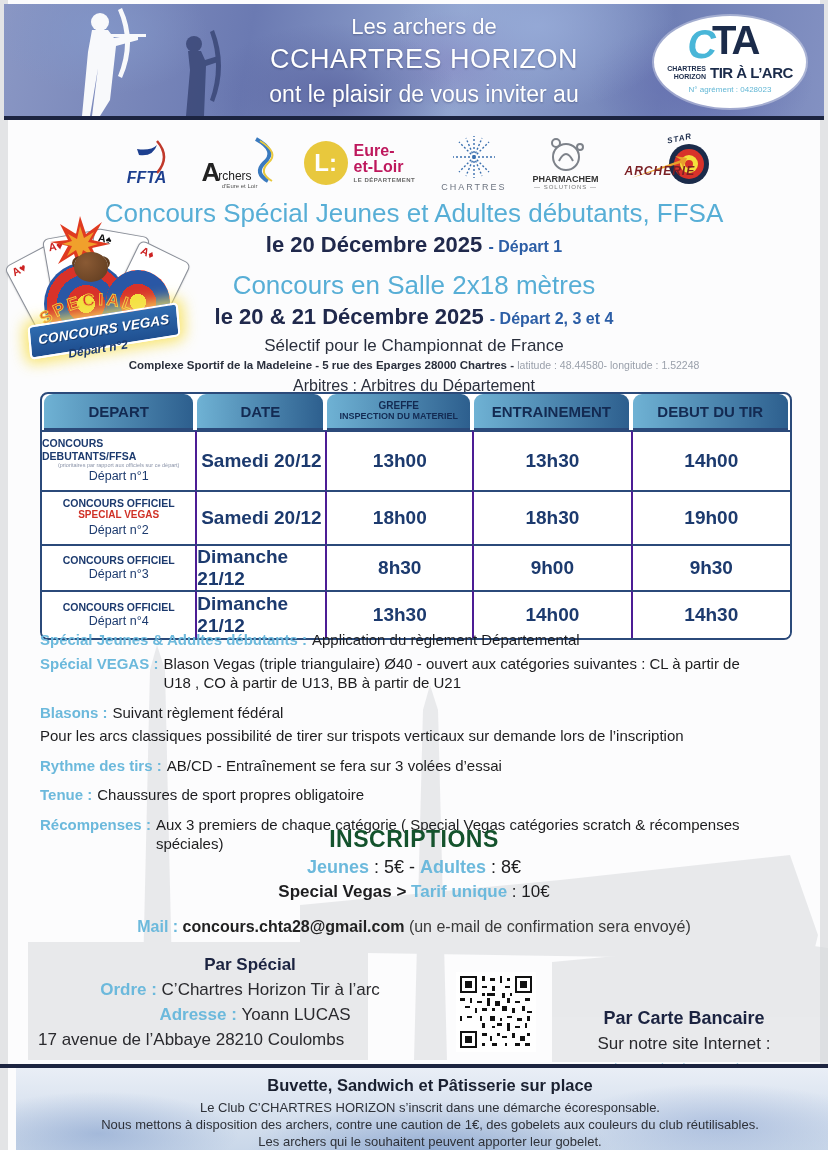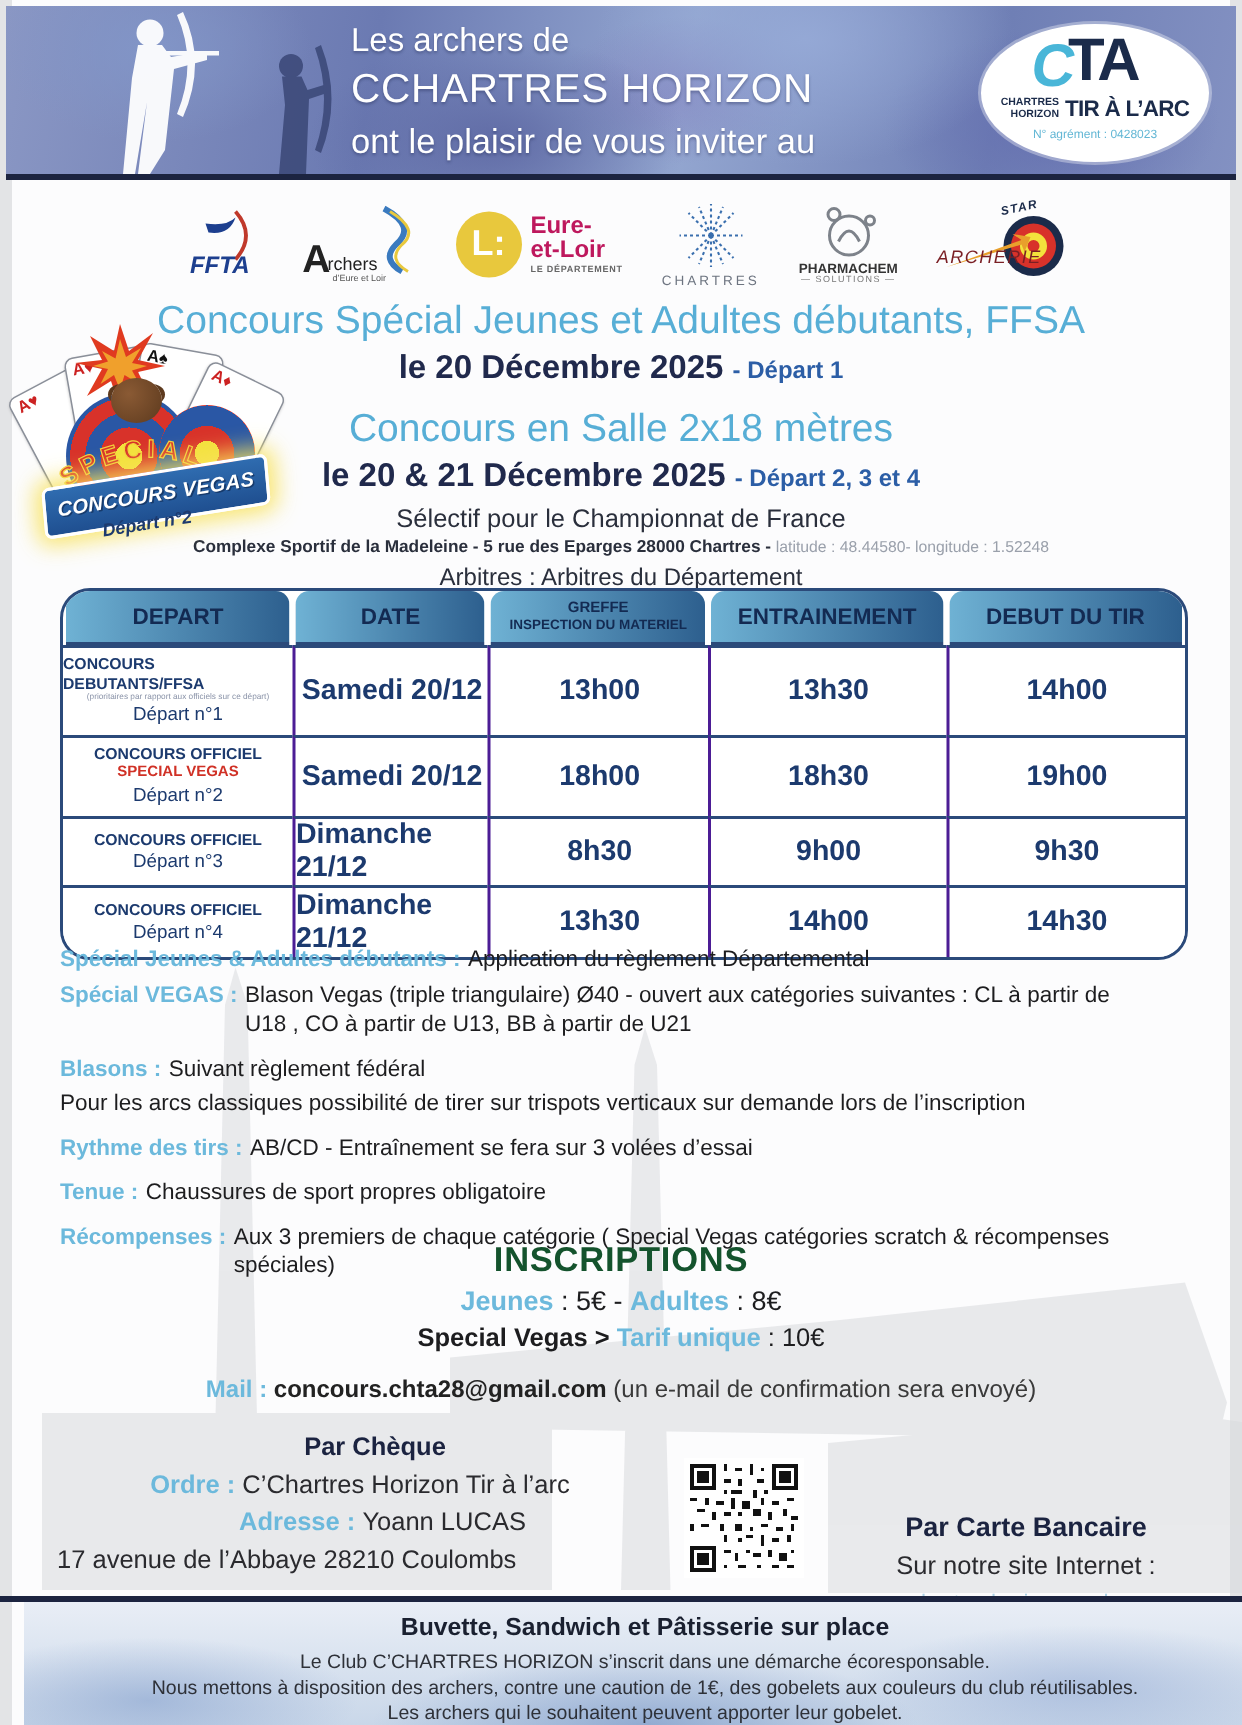--- a/index.html
+++ b/index.html
@@ -16,21 +16,21 @@
     position:absolute;left:4px;right:4px;top:4px;height:112px;
     background:
       radial-gradient(ellipse 150px 90px at 12% 25%, rgba(130,150,200,.9), transparent 70%),
       radial-gradient(ellipse 180px 100px at 40% 80%, rgba(90,100,160,.8), transparent 70%),
       radial-gradient(ellipse 200px 120px at 65% 20%, rgba(150,170,215,.9), transparent 70%),
       radial-gradient(ellipse 160px 90px at 85% 70%, rgba(100,110,175,.85), transparent 70%),
       radial-gradient(ellipse 120px 70px at 55% 50%, rgba(125,120,185,.6), transparent 70%),
       linear-gradient(100deg,#8a97c4,#6b7ab2 30%,#93a6d0 55%,#6f7fb5 80%,#8391c2);
     border-bottom:4px solid #1c2440;
   }
-  .banner-text{position:absolute;left:230px;top:8px;width:380px;text-align:left;color:#ffffff;text-shadow:0 1px 2px rgba(30,40,80,.4);}
+  .banner-text{position:absolute;left:230px;top:8px;width:380px;text-align:center;color:#ffffff;text-shadow:0 1px 2px rgba(30,40,80,.4);}
   .banner-l1{font-size:22px;margin-top:2px;}
   .banner-l2{font-size:27px;letter-spacing:.5px;margin-top:4px;}
   .banner-l3{font-size:23px;margin-top:6px;}
 
   .cta-logo{
     position:absolute;right:18px;top:12px;width:152px;height:92px;border-radius:50%;
     background:#ffffff;box-shadow:0 0 0 2px rgba(255,255,255,.35);
     text-align:center;overflow:hidden;
   }
   .cta-top{position:relative;height:46px;}
@@ -48,21 +48,21 @@
   .logo-sub{font-size:6px;color:#555;}
   .eure{display:flex;align-items:center;gap:6px;}
   .eure-circle{width:44px;height:44px;border-radius:50%;background:#e8c83d;color:#fff;font-size:24px;font-weight:bold;display:flex;align-items:center;justify-content:center;}
   .eure-txt{font-size:16px;font-weight:bold;color:#be185d;line-height:1.0;}
   .eure-dep{font-size:6px;color:#666;font-weight:bold;letter-spacing:.5px;margin-top:2px;}
   .chartres-label{font-size:9px;color:#6d7480;letter-spacing:2px;margin-top:2px;}
   .pharma-label{font-size:9px;font-weight:bold;color:#333;margin-top:1px;}
   .pharma-sub{font-size:6px;color:#777;letter-spacing:1px;}
   .star-wrap{position:relative;width:86px;height:58px;}
   .star-top{position:absolute;right:18px;top:0;font-size:8px;font-weight:bold;color:#1b2b4a;font-style:italic;letter-spacing:1px;transform:rotate(-12deg);}
-  .star-name{position:absolute;left:0;bottom:14px;font-size:12px;font-weight:normal;font-style:italic;color:#7a1f24;letter-spacing:1px;}
+  .star-name{position:absolute;left:0;bottom:14px;font-size:12px;font-weight:bold;font-style:italic;color:#7a1f24;letter-spacing:1px;}
   .archers-a{font-size:26px;font-weight:bold;color:#222;line-height:.8;}
   .archers-row{display:flex;align-items:flex-end;}
   .archers-txt{font-size:12px;color:#222;margin-left:-2px;}
 
   
   .titles{position:absolute;left:0;top:198px;width:100%;text-align:center;z-index:2;}
   .t-blue{font-size:26px;color:#57aed6;}
   .t-date{font-size:22px;font-weight:bold;color:#20294c;margin-top:3px;}
   .t-depart{font-size:16px;font-weight:bold;color:#2c5ea6;}
   .t2{margin-top:12px;}
@@ -88,21 +88,21 @@
     transform:rotate(-9deg) skewX(-4deg);
     box-shadow:0 0 14px 5px rgba(248,226,90,.85);
     color:#fff;font-weight:bold;font-style:italic;font-size:13.5px;text-align:center;line-height:28px;letter-spacing:.2px;
     text-shadow:1px 1px 0 #173a6b;z-index:4;white-space:nowrap;
   }
   .vegas-depart{position:absolute;left:58px;top:120px;transform:rotate(-9deg);font-size:12px;font-weight:bold;font-style:italic;color:#1d3a6e;z-index:4;}
 
   
   .tablewrap{
     position:absolute;left:40px;top:392px;width:748px;z-index:2;
-    border:2px solid #2b4a7a;border-radius:20px;overflow:hidden;background:#fff;
+    border:2px solid #2b4a7a;border-radius:8px;overflow:hidden;background:#fff;
   }
   .tgrid{display:grid;grid-template-columns:20.5% 17.4% 19.6% 21.2% 21.3%;}
   .th{height:36px;position:relative;padding:0 1px;}
   .th-in{
     height:34px;margin:0 1px;border-radius:9px 9px 0 0;
     background:linear-gradient(90deg,#6fb2d4,#2d5f8e);
     display:flex;flex-direction:column;align-items:center;justify-content:center;
     color:#132a52;font-weight:bold;border-bottom:2px solid #2b4a7a;
   }
   .th-in .big{font-size:15px;}
@@ -441,21 +441,21 @@
     </div>
     <div class="insc-line" style="font-size:17px;">
       <span class="insc-bold">Special Vegas &gt; </span><span class="insc-blue">Tarif unique</span><span> : 10€</span>
     </div>
     <div class="mail-line">
       <span class="mail-lbl">Mail : </span><a href="#" class="mail-addr">concours.chta28@gmail.com</a><span> (un e-mail de confirmation sera envoyé)</span>
     </div>
   </section>
 
   <div class="pay-cheque">
-    <div class="pc-title">Par Chèque</div>
+    <div class="pc-title">Par Spécial</div>
     <div class="pc-line">
       <span class="pc-lbl">Ordre : </span><span>C’Chartres Horizon Tir à l’arc</span>
     </div>
     <div class="pc-line2">
       <span class="pc-lbl">Adresse : </span><span>Yoann LUCAS</span>
     </div>
     <div class="pc-addr2">17 avenue de l’Abbaye 28210 Coulombs</div>
   </div>
 
   <div class="qr">

